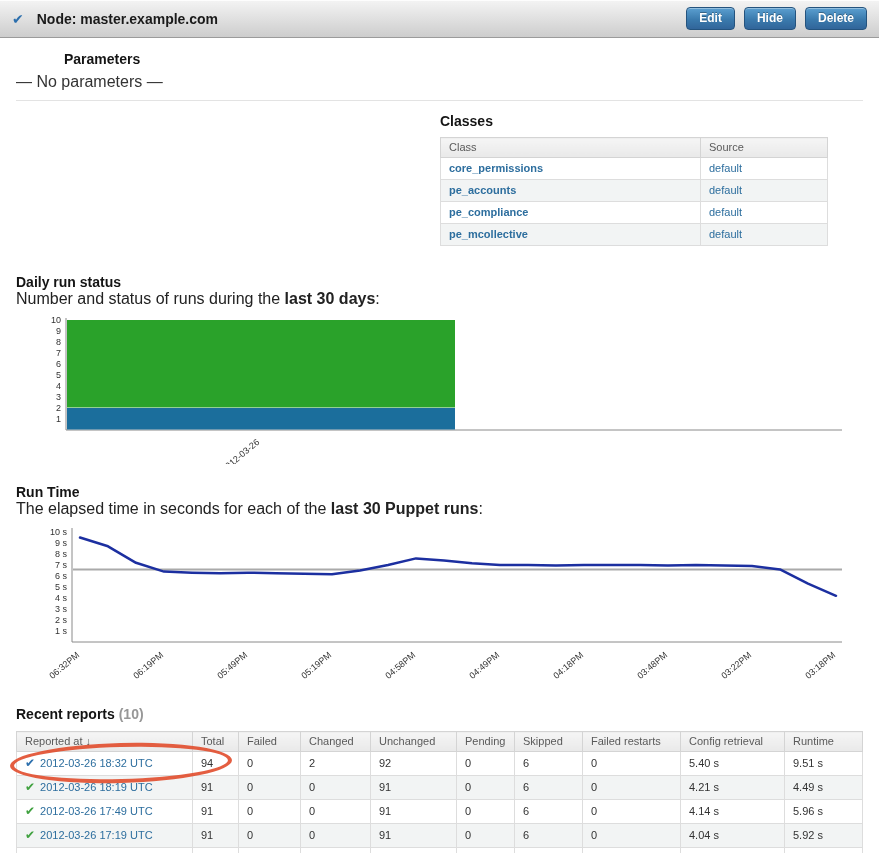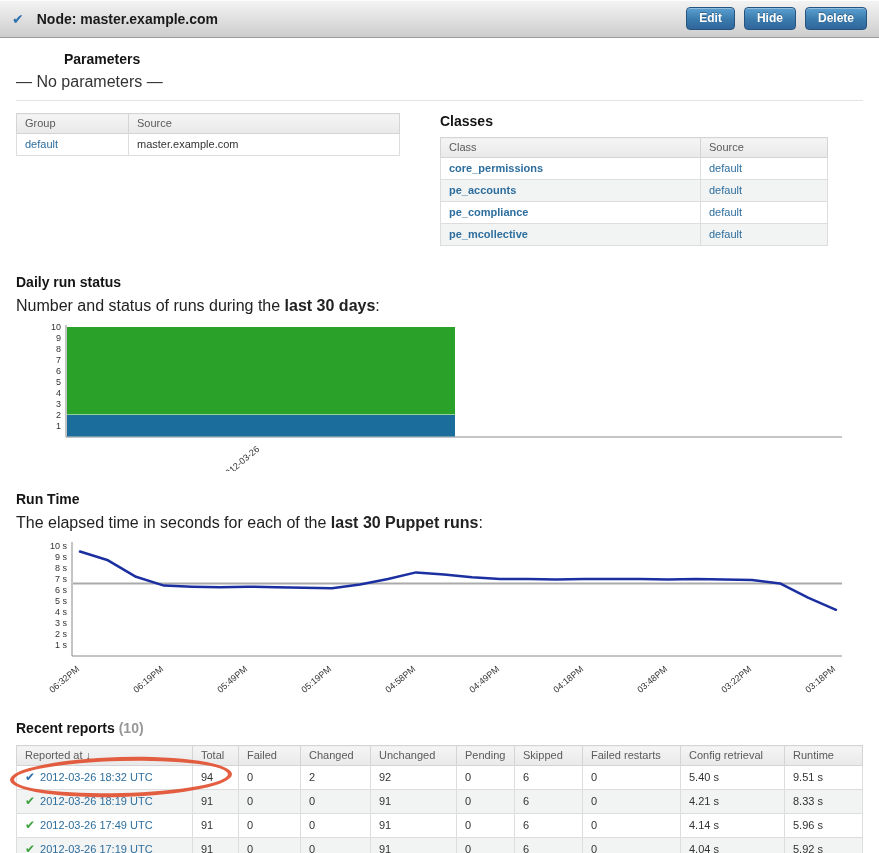--- a/index.html
+++ b/index.html
@@ -51,21 +51,21 @@
   .dt th{
     background:linear-gradient(#f5f5f5,#e9e9e9);
     color:#5a5a5a; font-weight:normal; text-align:left;
     padding:3px 8px 4px; border:1px solid #d4d4d4;
   }
   .dt td{ padding:4px 8px 5px; border:1px solid #ddd; color:#333; }
   .dt tr.alt td{ background:#f2f4f4; }
   .class-link{ font-weight:bold; }
 
   .section-gap{ margin-top:28px; }
-  .chart-caption{ margin-top:7px; }
+  .chart-caption{ }
   .chart-box{ margin-top:6px; }
   .tk{ font:9px "Liberation Sans", sans-serif; fill:#333; }
 
   #reports-heading{ margin-top:14px; }
   .count{ color:#979797; font-weight:bold; }
   .table-wrap{ position:relative; margin-top:9px; }
   .check{ font-size:12px; margin-right:5px; }
   .check-green{ color:#3fa13f; }
   .check-blue{ color:#2c6fad; }
   .sort-arrow{ color:#555; margin-left:3px; }
@@ -93,38 +93,20 @@
 </div>
 
 <div class="content">
 
   <h2 id="parameters-heading">Parameters</h2>
   <div id="no-parameters" class="small muted">— No parameters —</div>
   <hr class="sep">
 
   <div class="two-col">
     <div class="col groups-col">
-      <table class="dt">
-        <colgroup>
-            <col style="width:112px">
-            <col>
-          </colgroup>
-        <thead>
-          <tr>
-            <th>Group</th>
-            <th>Source</th>
-          </tr>
-        </thead>
-        <tbody>
-          <tr>
-            <td><a href="#">default</a></td>
-            <td>master.example.com</td>
-          </tr>
-        </tbody>
-      </table>
     </div>
 
     <div class="col classes-col">
       <h2>Classes</h2>
       <table class="dt">
         <colgroup>
             <col style="width:260px">
             <col>
           </colgroup>
         <thead>
@@ -248,21 +230,21 @@
         <tr class="alt">
           <td><span class="check check-green">✔</span><a href="#">2012-03-26 18:19 UTC</a></td>
           <td>91</td>
           <td>0</td>
           <td>0</td>
           <td>91</td>
           <td>0</td>
           <td>6</td>
           <td>0</td>
           <td>4.21 s</td>
-          <td>8.33 s</td>
+          <td>4.49 s</td>
         </tr>
         <tr>
           <td><span class="check check-green">✔</span><a href="#">2012-03-26 17:49 UTC</a></td>
           <td>91</td>
           <td>0</td>
           <td>0</td>
           <td>91</td>
           <td>0</td>
           <td>6</td>
           <td>0</td>

